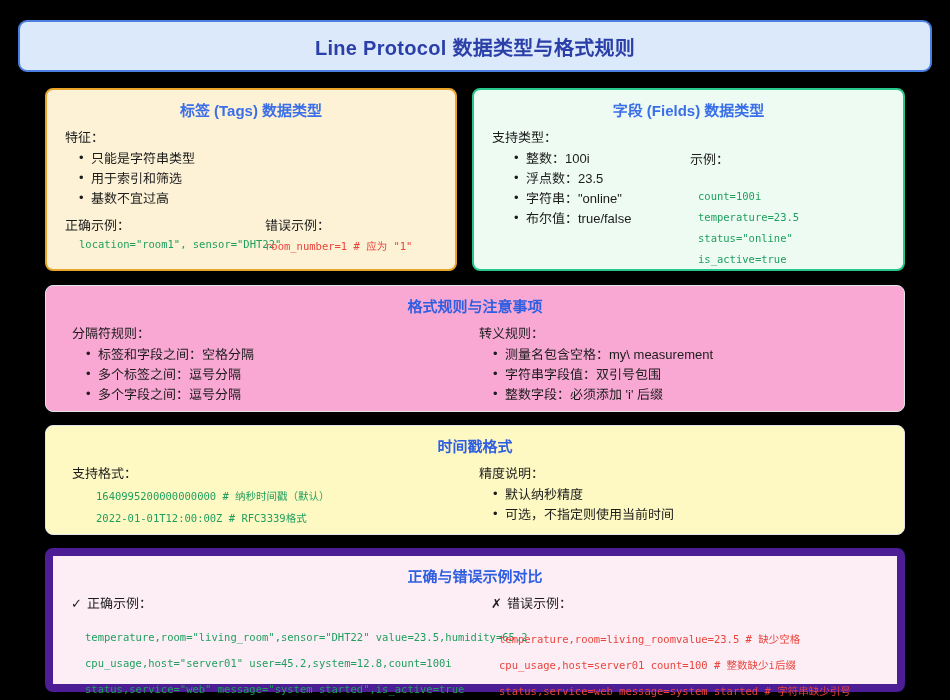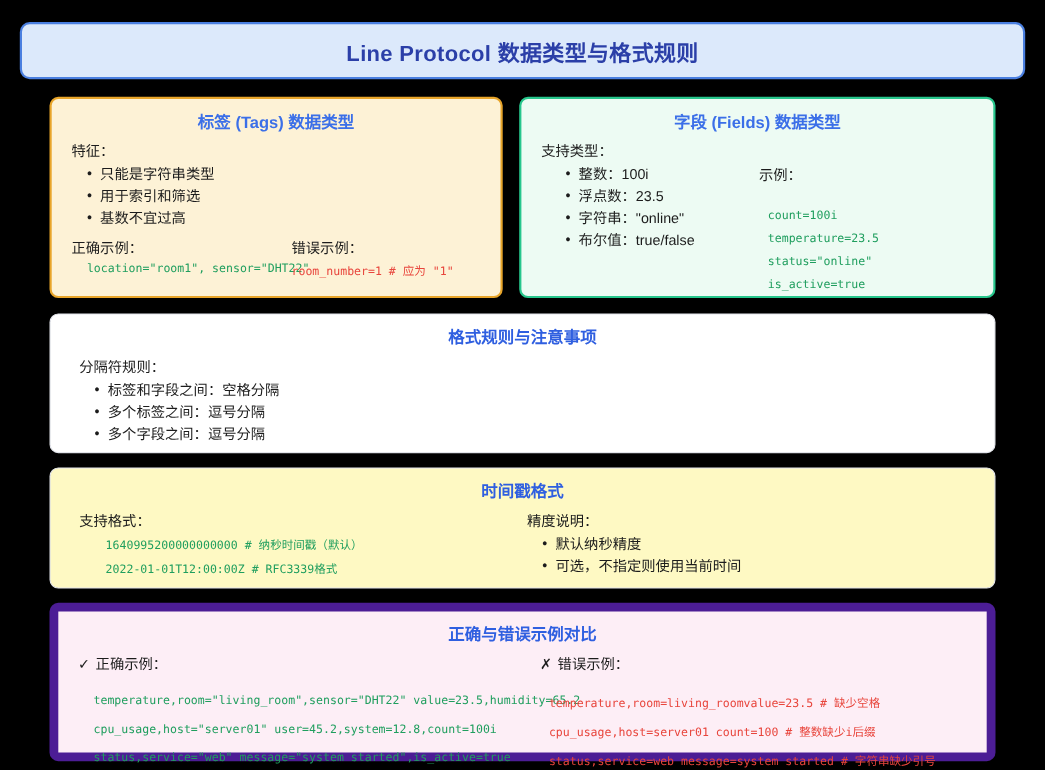--- a/index.html
+++ b/index.html
@@ -36,21 +36,21 @@
   .p-tags{
     left:45px;top:88px;width:412px;height:183px;
     background:#fdf2d6;border:2px solid #e8a52a;
   }
   .p-fields{
     left:472px;top:88px;width:433px;height:183px;
     background:#edfbf3;border:2px solid #27c68c;
   }
   .p-format{
     left:45px;top:285px;width:860px;height:127px;
-    background:#ffffff;border:1px solid #e2e4ea;
+    background:#f9a8d4;border:1px solid #e2e4ea;
   }
   .p-time{
     left:45px;top:425px;width:860px;height:110px;
     background:#fef9c3;border:1px solid #e2e4ea;
   }
   .p-compare{
     left:45px;top:548px;width:860px;height:144px;
     background:#fdeef6;border:8px solid #4c1d95;
   }
 
@@ -164,20 +164,28 @@
     <div class="body">
       <div class="twocol">
         <div class="col-l">
           <div class="sub-head">分隔符规则：</div>
           <ul class="bl">
             <li>标签和字段之间：空格分隔</li>
             <li>多个标签之间：逗号分隔</li>
             <li>多个字段之间：逗号分隔</li>
           </ul>
         </div>
+        <div class="col-r">
+          <div class="sub-head">转义规则：</div>
+          <ul class="bl">
+            <li>测量名包含空格：my\ measurement</li>
+            <li>字符串字段值：双引号包围</li>
+            <li>整数字段：必须添加 'i' 后缀</li>
+          </ul>
+        </div>
       </div>
     </div>
   </div>
 
   <div class="panel p-time">
     <div class="panel-title blue-strong">时间戳格式</div>
     <div class="body">
       <div class="twocol" style="height:72px">
         <div class="col-l">
           <div class="sub-head">支持格式：</div>

